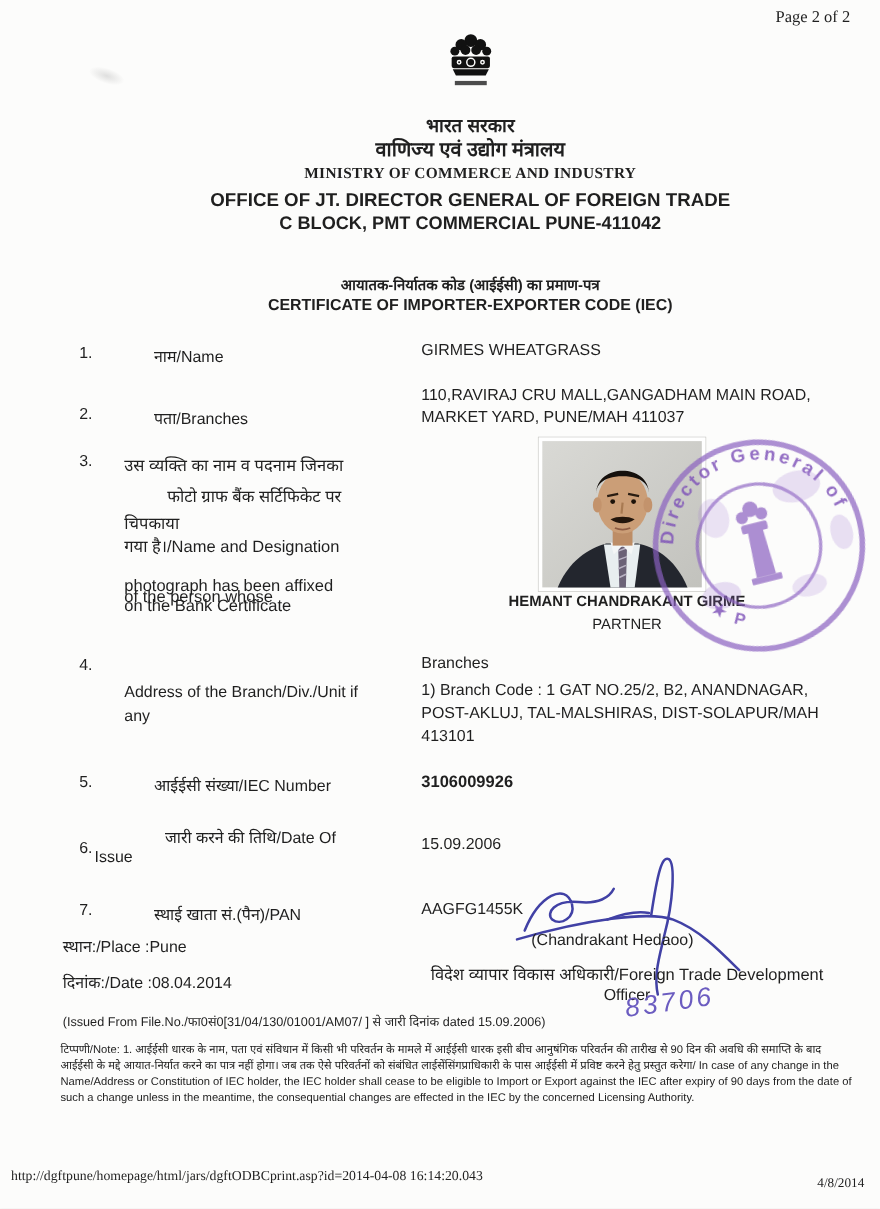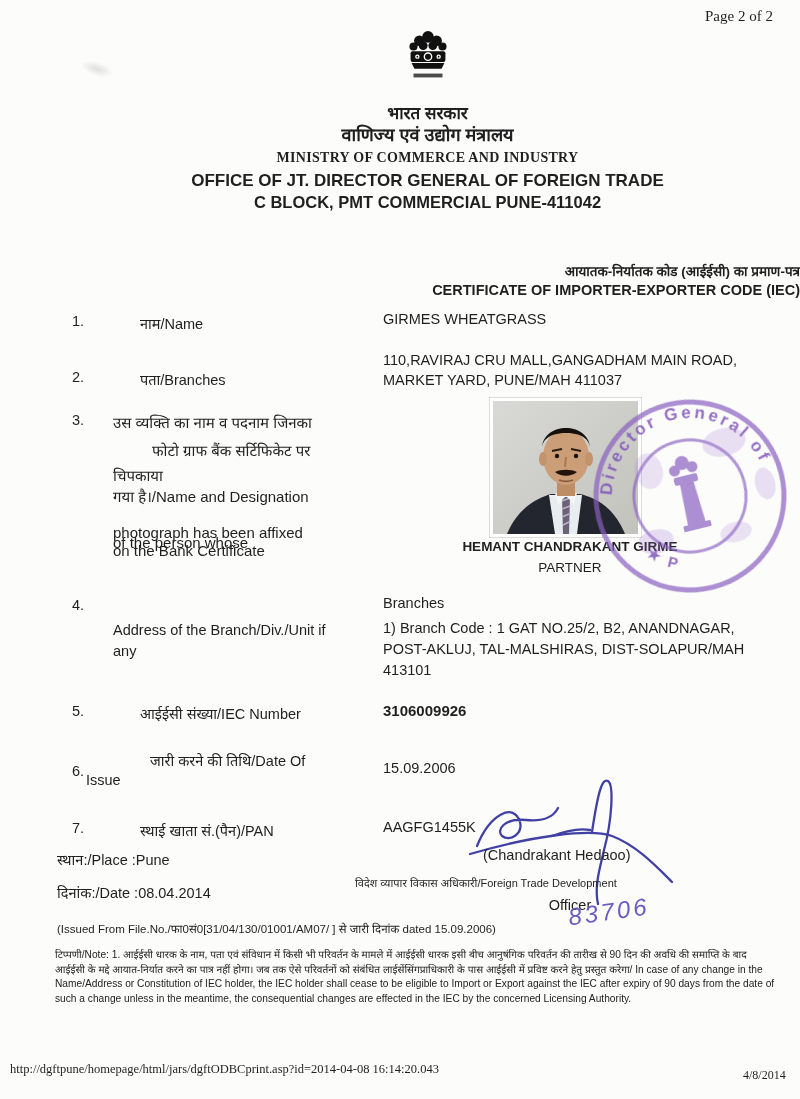--- a/index.html
+++ b/index.html
@@ -10,21 +10,21 @@
   .serif{font-family:"Liberation Serif",serif;}
   .b{font-weight:bold;}
   .hdr{position:absolute;top:28px;left:55px;right:0;text-align:center;line-height:1.25;}
   .hdr .h-hi1{font-size:17px;font-weight:bold;margin-top:4px;}
   .hdr .h-en1{font-family:"Liberation Serif",serif;font-size:16px;font-weight:bold;letter-spacing:.5px;}
   .hdr .h-hi2{font-size:18px;font-weight:bold;}
   .hdr .h-en2{font-family:"Liberation Serif",serif;font-size:14px;font-weight:bold;letter-spacing:.3px;margin-top:2px;}
   .hdr .h-off-en{font-size:17px;font-weight:bold;margin-top:4px;}
   .hdr .h-off-hi{font-size:15.5px;font-weight:bold;margin-top:2px;}
   .hdr .h-addr{font-size:16.5px;font-weight:bold;}
-  .ctitle{position:absolute;top:263px;left:55px;right:0;text-align:right;line-height:1.3;}
+  .ctitle{position:absolute;top:251px;left:55px;right:0;text-align:center;line-height:1.3;}
   .ctitle .t-hi{font-size:13.5px;font-weight:bold;}
   .ctitle .t-en{font-size:14.5px;font-weight:bold;}
   .num{position:absolute;left:72px;font-size:14.5px;}
   .lbl{position:absolute;font-size:14.5px;}
   .val{position:absolute;left:383px;font-size:14.5px;white-space:nowrap;}
   .small-note{font-size:10.2px;line-height:14.6px;white-space:nowrap;color:#222;}
   .smudge{position:absolute;background:radial-gradient(ellipse at center,rgba(120,120,120,.22),rgba(120,120,120,0) 70%);}
   .hand{font-style:italic;letter-spacing:3px;font-size:24px;transform:rotate(-8deg);}
 </style>
 </head>
@@ -190,21 +190,21 @@
   <svg class="abs" style="left:452px;top:772px;" width="250" height="150" viewBox="0 0 250 150">
     <g stroke="#32329e" stroke-width="2.3" fill="none" stroke-linecap="round" opacity=".92">
       <path d="M25,74 C38,42 62,30 68,50 C71,62 58,70 50,64 C44,58 52,46 74,48 C92,50 102,44 106,36"></path>
       <path d="M100,64 C116,58 128,56 138,58"></path>
       <path d="M140,60 C146,20 150,6 156,9 C162,13 160,48 152,78 C148,96 142,114 146,132"></path>
       <path d="M18,82 C80,64 138,56 160,64 C184,73 204,94 220,110"></path>
     </g>
   </svg>
 
   <div class="abs" style="left:483px;top:847px;font-size:14.5px;">(Chandrakant Hedaoo)</div>
-  <div class="abs" style="left:355px;top:875px;width:430px;font-size:11px;">विदेश व्यापार विकास अधिकारी/Foreign Trade Development</div>
+  <div class="abs" style="left:355px;top:875px;width:430px;text-align:center;font-size:15px;">विदेश व्यापार विकास अधिकारी/Foreign Trade Development</div>
   <div class="abs" style="left:355px;top:897px;width:430px;text-align:center;font-size:14.5px;">Officer</div>
 
   <div class="abs hand" style="left:568px;top:898px;color:#6b5cc0;">83706</div>
 
   <div class="abs" style="left:57px;top:921px;font-size:11.5px;">(Issued From File.No./फा0सं0[31/04/130/01001/AM07/ ] से जारी दिनांक  dated 15.09.2006)</div>
 
   <div class="abs" style="left:55px;top:948px;width:715px;">
     <div class="small-note">टिप्पणी/Note: 1. आईईसी धारक के नाम, पता एवं संविधान में किसी भी परिवर्तन के मामले में आईईसी धारक इसी बीच आनुषंगिक परिवर्तन की तारीख से 90 दिन की अवधि की समाप्ति के बाद</div>
     <div class="small-note">आईईसी के मद्दे आयात-निर्यात करने का पात्र नहीं होगा। जब तक ऐसे परिवर्तनों को संबंधित लाईसेंसिंगप्राधिकारी के पास आईईसी में प्रविष्ट करने हेतु प्रस्तुत करेगा/ In case of any change in the</div>
     <div class="small-note">Name/Address or Constitution of IEC holder, the IEC holder shall cease to be eligible to Import or Export against the IEC after expiry of 90 days from the date of</div>

